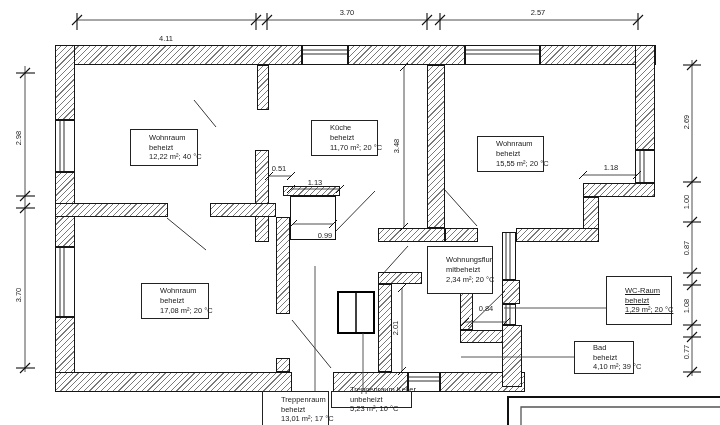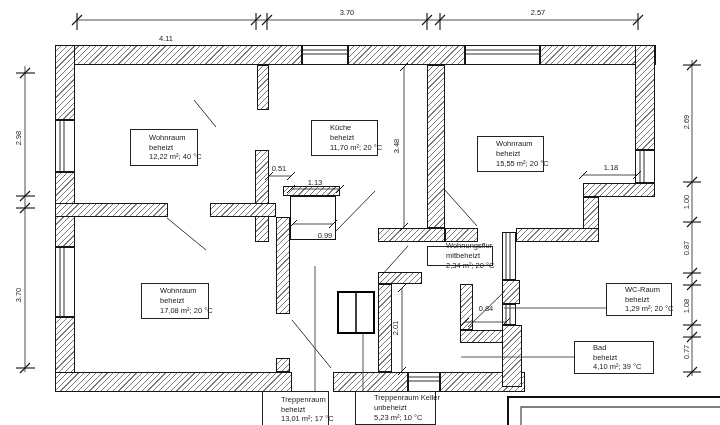--- a/index.html
+++ b/index.html
@@ -198,41 +198,41 @@
   <div class="rlabel" style="left:477px;top:136px;width:67px;height:36px;">
     <span>Wohnraum</span>
     <span>beheizt</span>
     <span>15,55 m²; 20 °C</span>
   </div>
   <div class="rlabel" style="left:141px;top:283px;width:68px;height:36px;">
     <span>Wohnraum</span>
     <span>beheizt</span>
     <span>17,08 m²; 20 °C</span>
   </div>
-  <div class="rlabel" style="left:427px;top:246px;width:66px;height:20px;">
+  <div class="rlabel" style="left:427px;top:246px;width:66px;height:48px;">
     <span>Wohnungsflur</span>
     <span>mitbeheizt</span>
     <span>2,34 m²; 20 °C</span>
   </div>
-  <div class="rlabel" style="left:606px;top:283px;width:66px;height:33px;">
+  <div class="rlabel" style="left:606px;top:276px;width:66px;height:49px;text-decoration:underline;">
     <span>WC-Raum</span>
     <span>beheizt</span>
     <span>1,29 m²; 20 °C</span>
   </div>
-  <div class="rlabel" style="left:574px;top:341px;width:80px;height:33px;">
+  <div class="rlabel" style="left:574px;top:341px;width:60px;height:33px;">
     <span>Bad</span>
     <span>beheizt</span>
     <span>4,10 m²; 39 °C</span>
   </div>
   <div class="rlabel" style="left:262px;top:391px;width:67px;height:37px;">
     <span>Treppenraum</span>
     <span>beheizt</span>
     <span>13,01 m²; 17 °C</span>
   </div>
-  <div class="rlabel" style="left:331px;top:391px;width:81px;height:34px;margin-left:24px;">
+  <div class="rlabel" style="left:331px;top:391px;width:81px;height:17px;">
     <span>Treppenraum Keller</span>
     <span>unbeheizt</span>
     <span>5,23 m²; 10 °C</span>
   </div>
 
   <span class="dim" style="left:166px;top:12px;margin-top:26px;">4.11</span>
   <span class="dim" style="left:347px;top:12px;">3.70</span>
   <span class="dim" style="left:538px;top:12px;">2.57</span>
 
   <span class="dim vert" style="left:18px;top:138px;">2.98</span>

